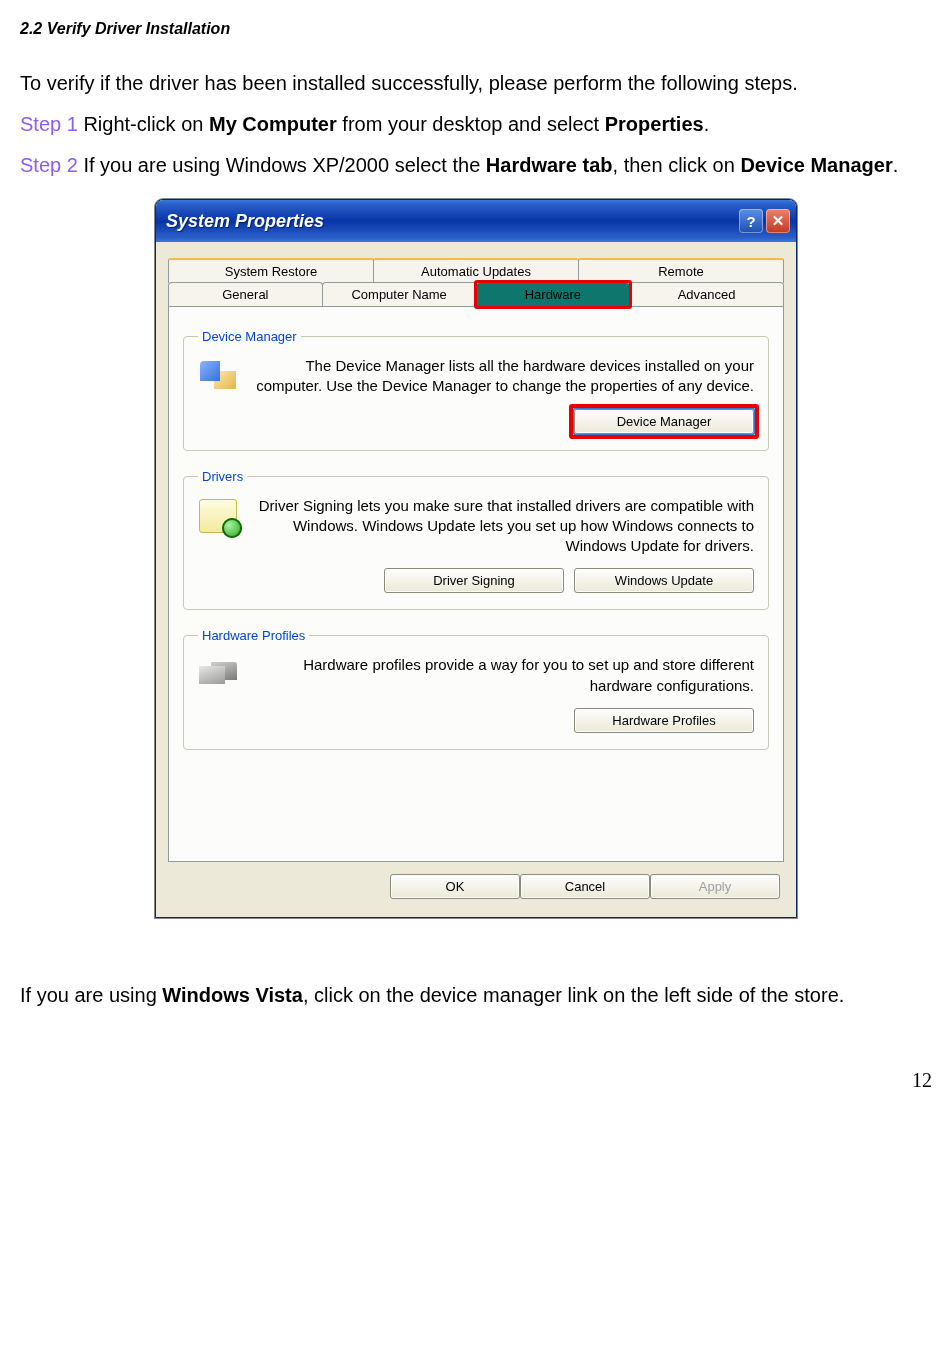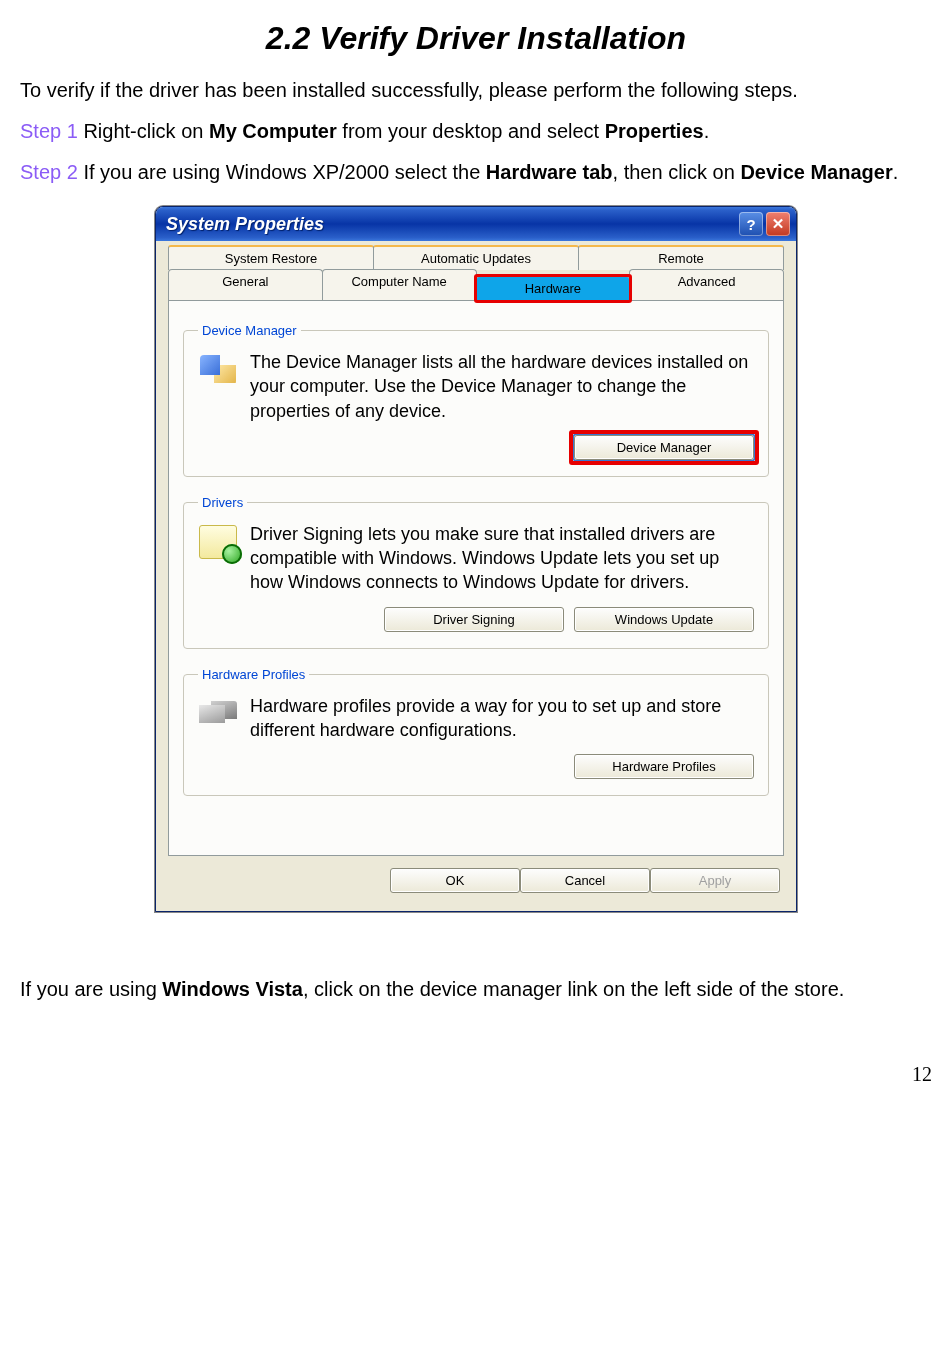--- a/index.html
+++ b/index.html
@@ -7,23 +7,22 @@
     padding: 20px;
     font-family: Arial, Helvetica, sans-serif;
     font-size: 20px;
     color: #000;
     background: #fff;
     width: 912px;
   }
   .section-title {
     font-style: italic;
     font-weight: bold;
-    font-size: 32px;
-    margin-bottom: 20px;
-    text-align: center;
+    font-size: 16px;
+    margin-bottom: 32px;
   }
   .para {
     margin: 14px 0;
     line-height: 1.35;
   }
   .step-label {
     color: #8b5cf6;
     font-weight: normal;
   }
   .bold { font-weight: bold; }
@@ -36,21 +35,21 @@
     font-size: 13px;
     border: 1px solid #0a246a;
     border-radius: 8px 8px 0 0;
     background: #ece9d8;
     box-shadow: 0 0 0 1px #888;
   }
   .titlebar {
     display: flex;
     align-items: center;
     justify-content: space-between;
-    height: 34px;
+    height: 42px;
     padding: 0 6px 0 10px;
     background: linear-gradient(to bottom, #3b77dd 0%, #2a5fc9 10%, #0734a6 50%, #2a5fc9 90%, #3b77dd 100%);
     border-radius: 7px 7px 0 0;
   }
   .titlebar-title {
     color: #fff;
     font-weight: bold;
     font-style: italic;
     font-size: 18px;
     font-family: "Trebuchet MS", Tahoma, sans-serif;
@@ -60,40 +59,39 @@
   .tbtn {
     width: 24px; height: 24px;
     border-radius: 4px;
     display: flex; align-items: center; justify-content: center;
     color: #fff; font-weight: bold; font-size: 15px;
     box-shadow: inset 0 0 0 1px rgba(255,255,255,.4);
   }
   .tbtn.help { background: linear-gradient(to bottom,#5a8fe6,#1e4fb0); }
   .tbtn.close { background: linear-gradient(to bottom,#f08070,#c23820); }
 
-  .dialog-body { padding: 4px 12px 14px 12px; }
+  .dialog-body { padding: 16px 12px 14px 12px; }
 
   .tabrow { display: flex; gap: 0; }
   .tab {
     background: #f6f4ec;
     border: 1px solid #919b9c;
     border-bottom: none;
     border-radius: 4px 4px 0 0;
     padding: 4px 0;
     text-align: center;
     font-size: 13px;
     color: #000;
     position: relative;
     flex: 1;
   }
   .tab + .tab { margin-left: -1px; }
   .tab.active {
-    background: #0ea5e9;
+    background: #0f766e;
     z-index: 2;
-    margin-top: 7px;
   }
   .tab .red-outline {
     position: absolute;
     inset: -3px;
     border: 3px solid #e60000;
     border-radius: 3px;
     pointer-events: none;
   }
   .tabrow.top .tab { border-top: 2px solid #f4b84b; border-radius: 3px 3px 0 0; }
   .tabrow.top { margin-bottom: -1px; }
@@ -116,21 +114,21 @@
   fieldset.group legend {
     color: #0046d5;
     padding: 0 4px;
     font-size: 13px;
   }
   .group-row { display: flex; gap: 12px; align-items: flex-start; }
   .group-icon {
     width: 40px; height: 40px; flex: 0 0 40px;
     display: flex; align-items: center; justify-content: center;
   }
-  .group-text { flex: 1; color: #000; font-size: 18px; line-height: 1.35; }
+  .group-text { flex: 1; color: #000; font-size: 15px; line-height: 1.35; text-align: right; }
   .btn-row { display: flex; gap: 10px; justify-content: flex-end; margin-top: 12px; }
   .xp-btn {
     min-width: 150px;
     padding: 4px 14px;
     background: linear-gradient(to bottom,#fdfdfd,#ece9d8);
     border: 1px solid #8b8b7a;
     border-radius: 3px;
     font-family: Tahoma, sans-serif;
     font-size: 13px;
     text-align: center;

